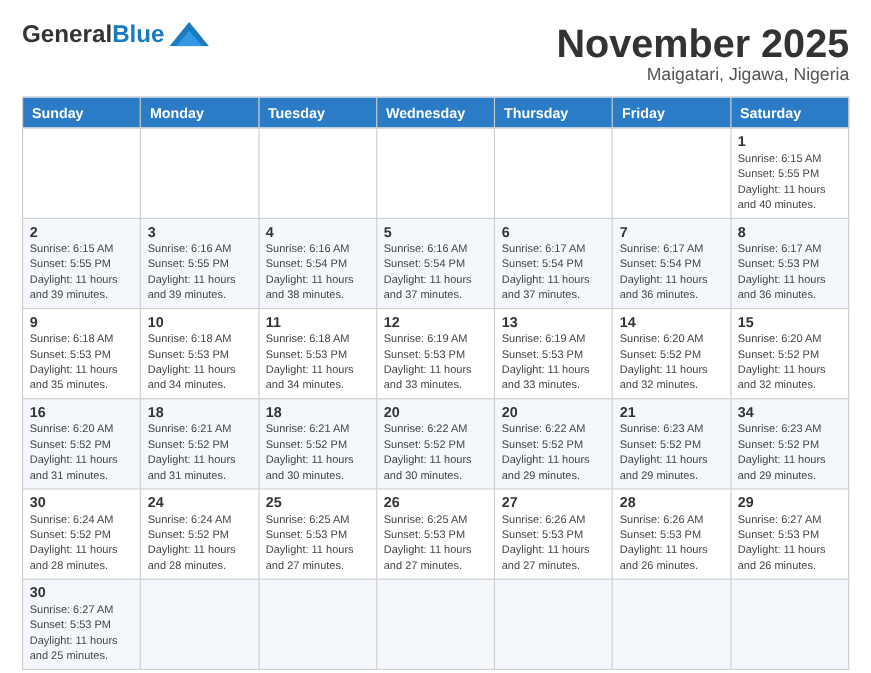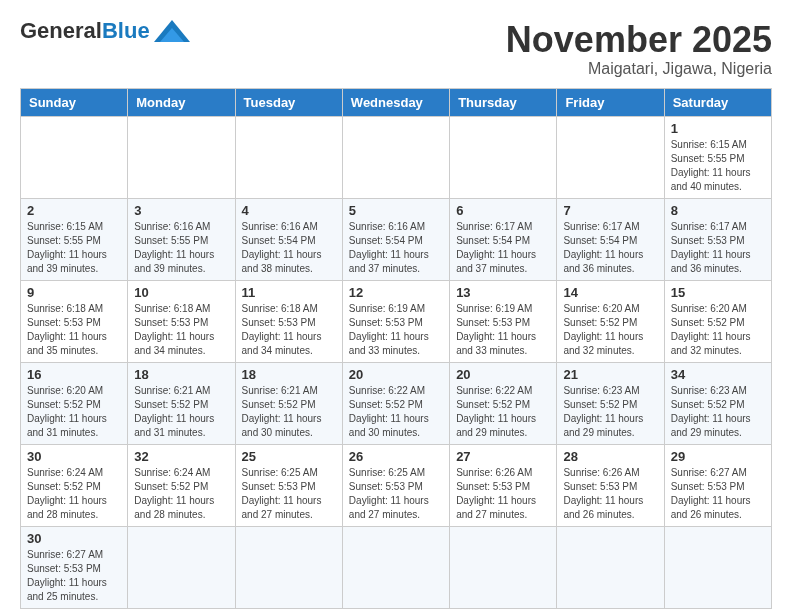--- a/index.html
+++ b/index.html
@@ -287,21 +287,21 @@
       </tr>
       <tr>
         <td>
           <span class="day-num">30</span>
           <div class="day-info" style="white-space: pre-line;">Sunrise: 6:24 AM
 Sunset: 5:52 PM
 Daylight: 11 hours
 and 28 minutes.</div>
         </td>
         <td>
-          <span class="day-num">32</span>
+          <span class="day-num">24</span>
           <div class="day-info" style="white-space: pre-line;">Sunrise: 6:24 AM
 Sunset: 5:52 PM
 Daylight: 11 hours
 and 28 minutes.</div>
         </td>
         <td>
           <span class="day-num">25</span>
           <div class="day-info" style="white-space: pre-line;">Sunrise: 6:25 AM
 Sunset: 5:53 PM
 Daylight: 11 hours

